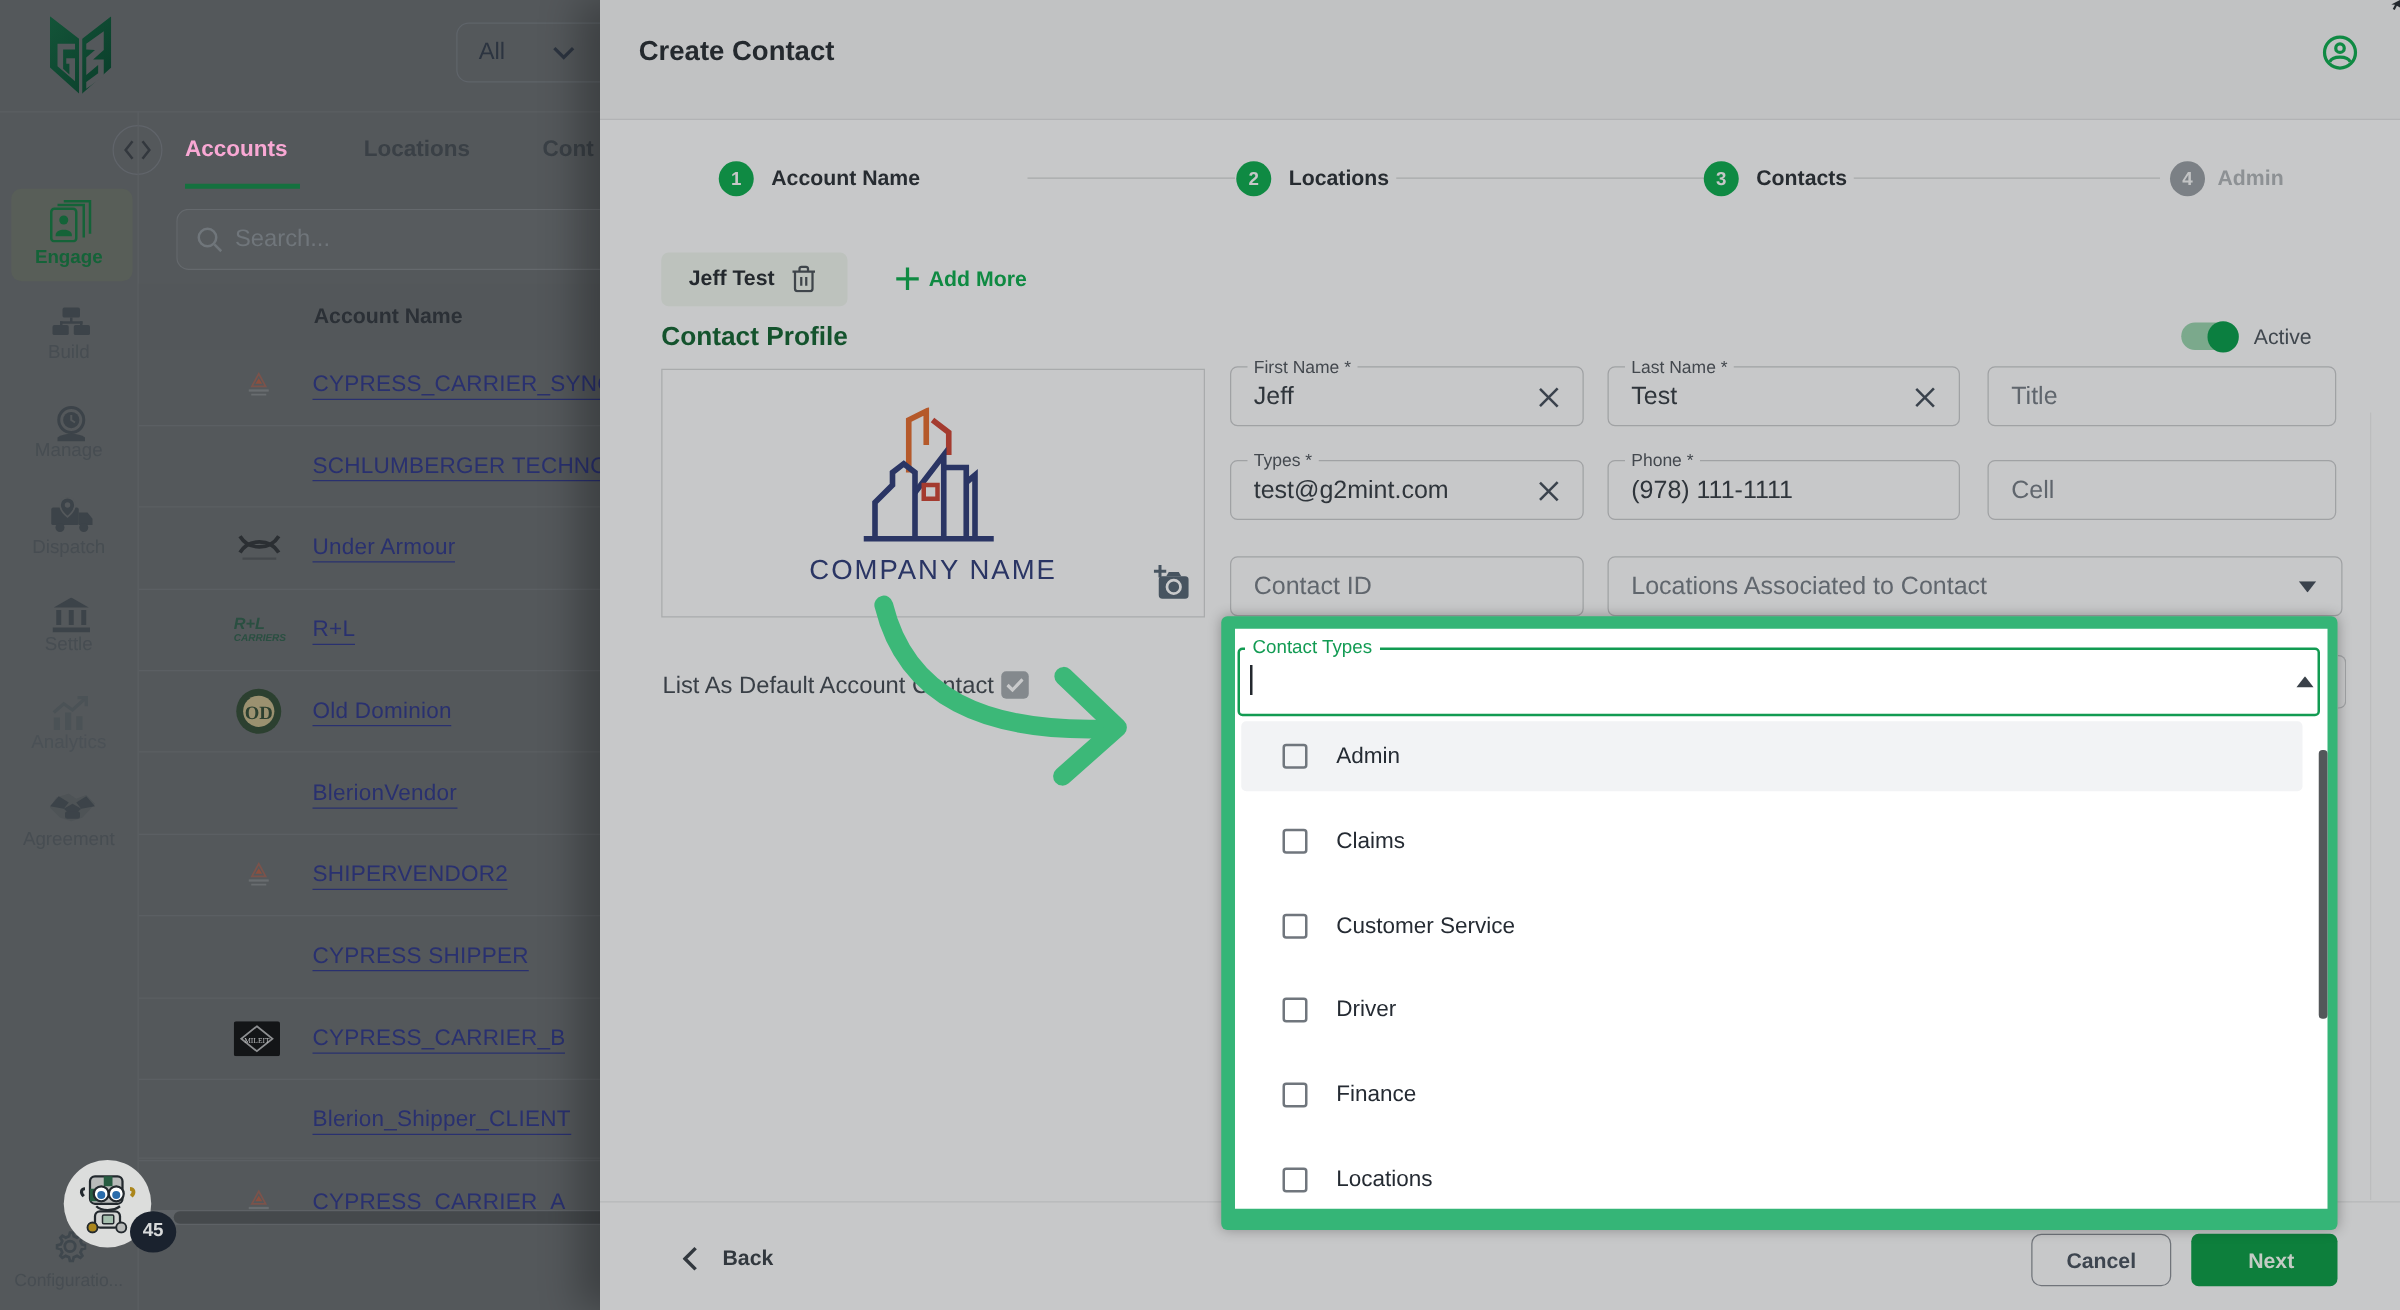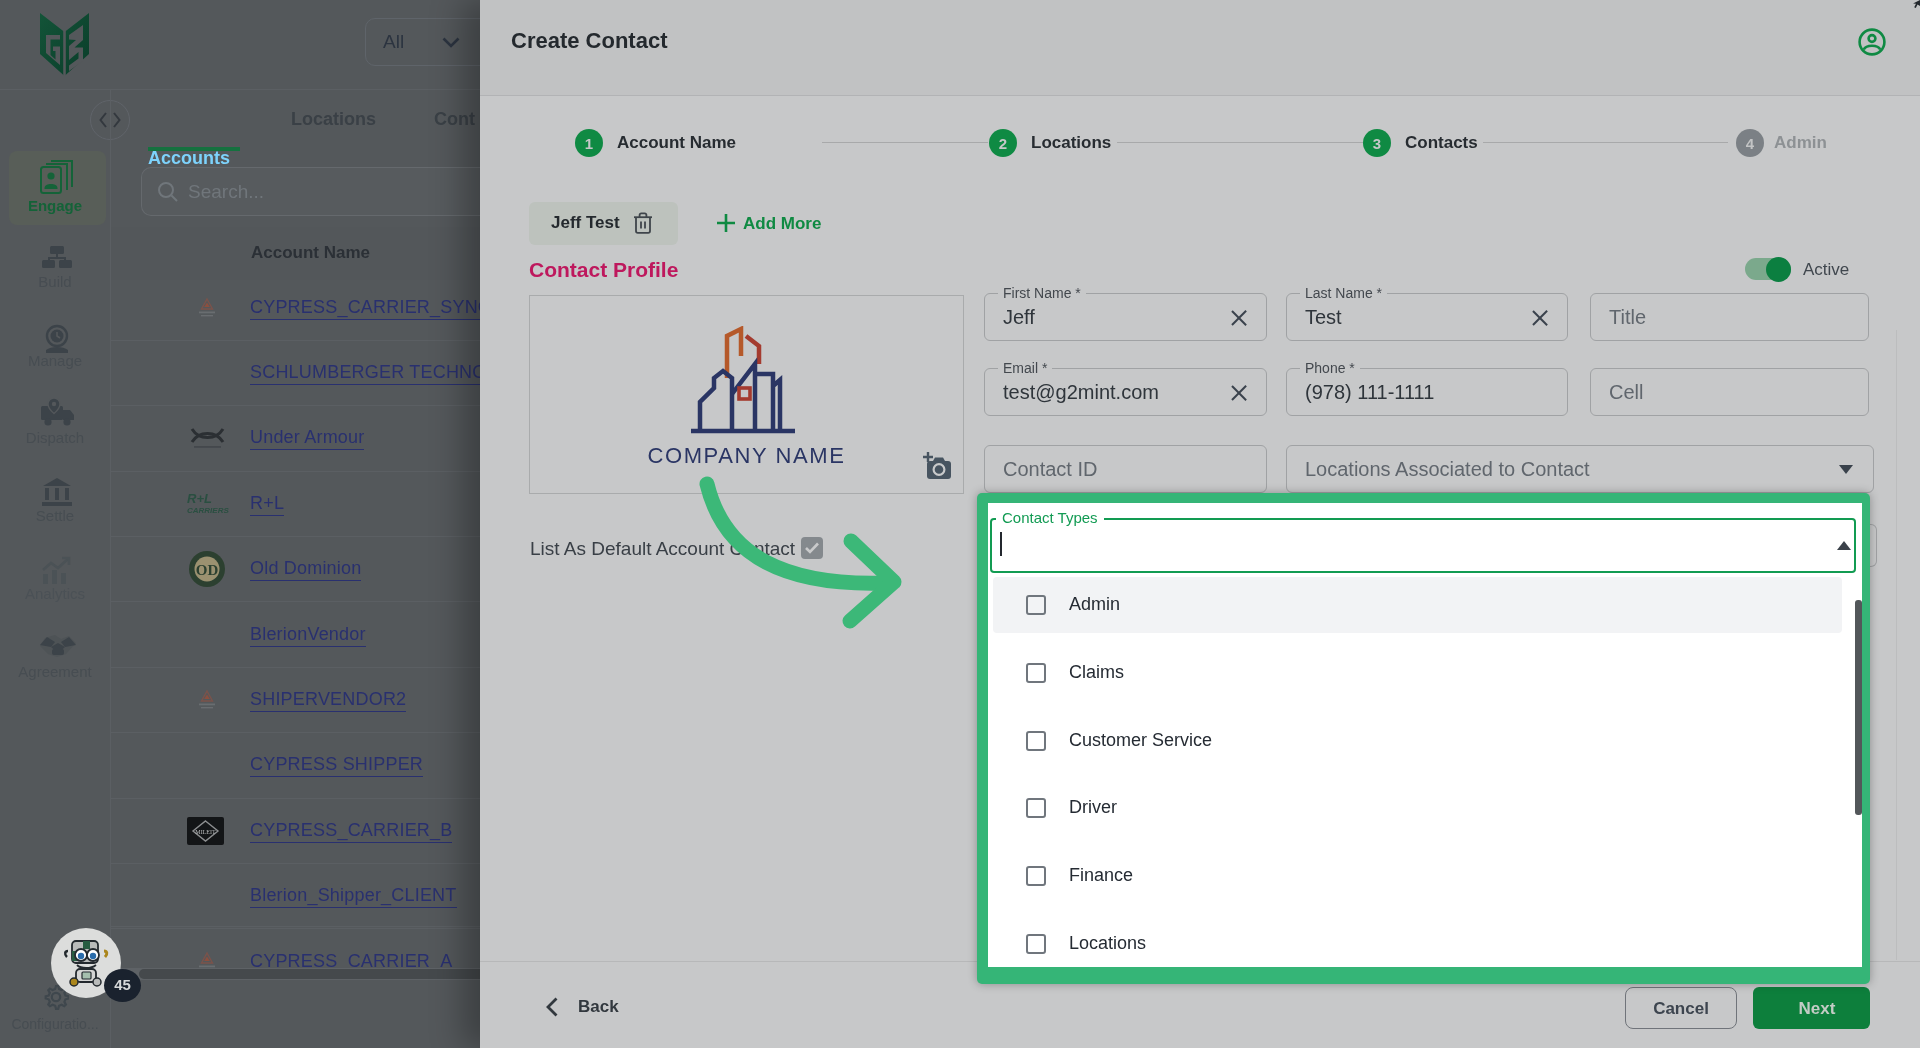--- a/index.html
+++ b/index.html
@@ -57,21 +57,21 @@
     <div class="abs" style="left:383px; top:31px; font-size:19px; color:#2c3440;">All</div>
     <svg class="abs" style="left:442px; top:37px;" width="18" height="11" viewBox="0 0 18 11">
         <path d="M1.5 1.5 L9 9 L16.5 1.5" fill="none" stroke="#2c3440" stroke-width="2.6"></path>
       </svg>
 
     <div class="abs" style="left:90px; top:100px; width:40px; height:40px; border-radius:50%; border:1px solid #60646a; background:#54585b;"></div>
     <svg class="abs" style="left:99px; top:112px;" width="22" height="16" viewBox="0 0 22 16">
         <path d="M7 1 L1.5 8 L7 15 M15 1 L20.5 8 L15 15" fill="none" stroke="#33383e" stroke-width="2"></path>
       </svg>
 
-    <div class="abs" style="left:148px; top:109px; font-size:18px; font-weight:bold; color:#7dd3fc;margin-top:39px;">Accounts</div>
+    <div class="abs" style="left:148px; top:109px; font-size:18px; font-weight:bold; color:#f9a8d4;">Accounts</div>
     <div class="abs" style="left:148px; top:147px; width:92px; height:4px; background:#15713f;"></div>
     <div class="abs" style="left:291px; top:109px; font-size:18px; font-weight:bold; color:#3a4046;">Locations</div>
     <div class="abs" style="left:434px; top:109px; font-size:18px; font-weight:bold; color:#3a4046;">Cont</div>
 
     <div class="appline" style="left:110px; top:89px; width:1px; height:959px;"></div>
 
     <div class="abs" style="left:9px; top:151px; width:97px; height:74px; background:#585e58; border-radius:8px;"></div>
     <svg class="abs" style="left:40px; top:160px;" width="36" height="34" viewBox="0 0 36 34">
       <g fill="none" stroke="#146338" stroke-width="2">
         <rect x="1" y="7" width="20" height="26" rx="2.5"></rect>
@@ -284,21 +284,21 @@
         <path d="M1 5.2 L19 5.2"></path>
           <path d="M6.6 5 L6.6 3 A1.6 1.6 0 0 1 8.2 1.4 L11.8 1.4 A1.6 1.6 0 0 1 13.4 3 L13.4 5"></path>
         <path d="M8 9.5 L8 16.5 M12 9.5 L12 16.5"></path>
       </g>
     </svg>
     <svg class="abs" style="left:236px; top:213px;" width="20" height="20" viewBox="0 0 20 20">
         <path d="M10 1 L10 19 M1 10 L19 10" stroke="#0f8a42" stroke-width="2.6"></path>
       </svg>
     <div class="abs" style="left:263px; top:214px; font-size:17px; font-weight:bold; color:#0f8a42;">Add More</div>
 
-    <div class="abs" style="left:49px; top:258px; font-size:21px; font-weight:bold; color:#be185d;">Contact Profile</div>
+    <div class="abs" style="left:49px; top:258px; font-size:21px; font-weight:bold; color:#14532d;">Contact Profile</div>
 
     <div class="abs" style="left:1265px; top:258px; width:46px; height:22px; border-radius:11px; background:#7ba98c;"></div>
     <div class="abs" style="left:1286px; top:257px; width:25px; height:25px; border-radius:50%; background:#0b7f40;"></div>
     <div class="abs" style="left:1323px; top:260px; font-size:17px; color:#40474e;">Active</div>
 
     <div class="abs" style="left:49px; top:295px; width:435px; height:199px; border:1.5px solid #a9abac;"></div>
     <svg class="abs" style="left:203px; top:326px;" width="130" height="112" viewBox="0 0 130 112">
       <g fill="none" stroke="#b5592a" stroke-width="4.5">
         <path d="M44 52 L44 10 L58 3 L58 30"></path>
       </g>
@@ -328,21 +328,21 @@
     </div>
     <div class="fld" style="left:806px; top:293px; width:282px;">
       <div class="lab">Last Name *</div>
         <div class="val">Test</div>
         <div class="xicn" style="left:244px;"></div>
     </div>
     <div class="fld" style="left:1110px; top:293px; width:279px;">
       <div class="ph">Title</div>
     </div>
     <div class="fld" style="left:504px; top:368px; width:283px;">
-      <div class="lab">Email *</div>
+      <div class="lab">Types *</div>
         <div class="val">test@g2mint.com</div>
         <div class="xicn" style="left:245px;"></div>
     </div>
     <div class="fld" style="left:806px; top:368px; width:282px;">
       <div class="lab">Phone *</div>
         <div class="val">(978) 111-1111</div>
     </div>
     <div class="fld" style="left:1110px; top:368px; width:279px;">
       <div class="ph">Cell</div>
     </div>

